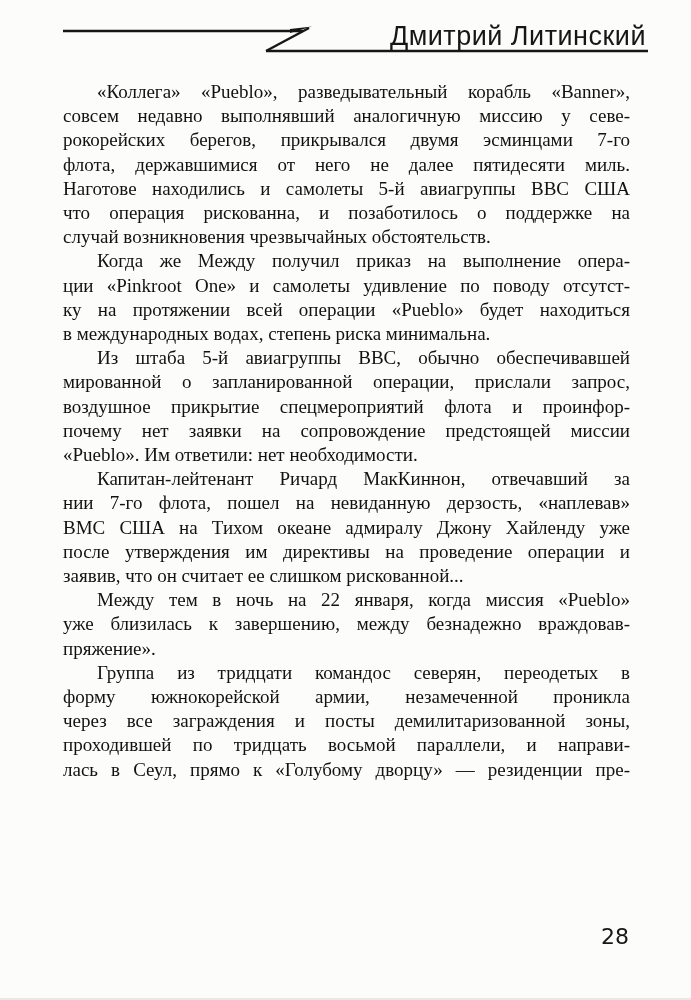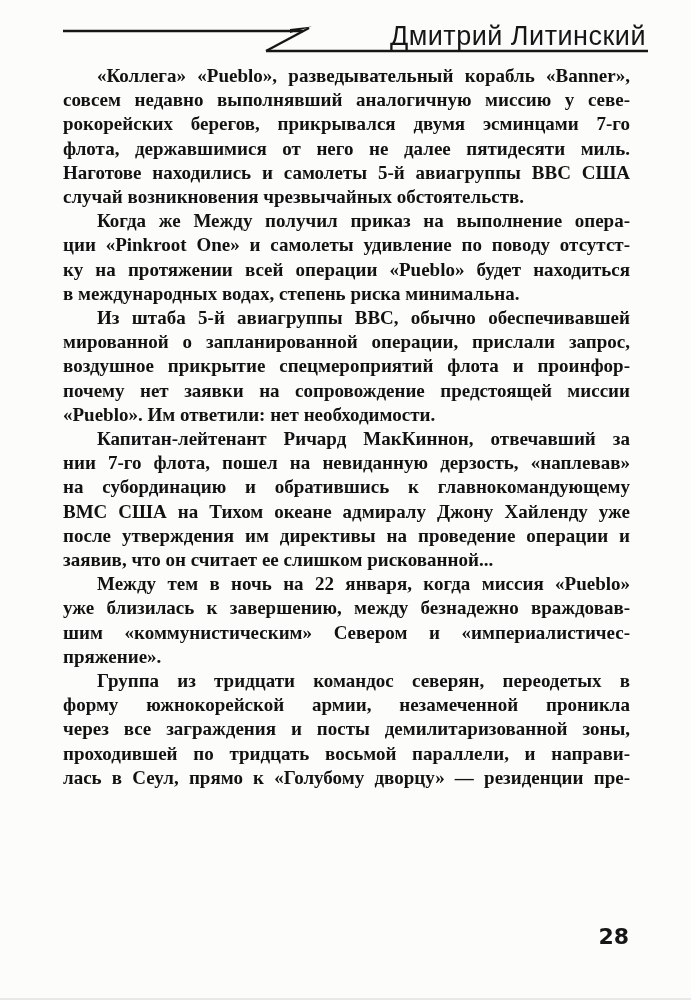--- a/index.html
+++ b/index.html
@@ -30,44 +30,44 @@
     font-size:27px;
     font-weight:normal;
     letter-spacing:0.5px;
     color:#161616;
     white-space:nowrap;
   }
   
   .text-block{
     position:absolute;
     left:63px;
-    top:64px;
+    top:80px;
     width:567px;
     font-size:19px;
-    font-weight:bold;
+    font-weight:normal;
     line-height:24.2px;
     color:#121212;
   }
   .para{margin:0;padding:0;}
   .line{
     text-align:justify;
     text-align-last:justify;
     white-space:normal;
     overflow:hidden;
   }
   .line.first{text-indent:34px;}
   .line.lastleft{text-align-last:left;}
   
   .page-number{
     position:absolute;
     top:924px;
     right:62px;
     font-family:"DejaVu Sans","Liberation Sans",sans-serif;
     font-size:22px;
-    font-weight:bold;
+    font-weight:normal;
     color:#161616;
   }
 </style>
 </head>
 <body>
 
 <div class="page">
 
   <svg class="header-rule" viewBox="0 0 691 70" xmlns="http://www.w3.org/2000/svg" aria-hidden="true">
     <line x1="63" y1="31" x2="303" y2="31" stroke="#161616" stroke-width="2.6"></line>
@@ -78,47 +78,46 @@
 
   <div class="author">Дмитрий Литинский</div>
 
   <main class="text-block">
       <div class="para">
         <div class="line first">«Коллега» «Pueblo», разведывательный корабль «Banner»,</div>
         <div class="line">совсем недавно выполнявший аналогичную миссию у севе-</div>
         <div class="line">рокорейских берегов, прикрывался двумя эсминцами 7-го</div>
         <div class="line">флота, державшимися от него не далее пятидесяти миль.</div>
         <div class="line">Наготове находились и самолеты 5-й авиагруппы ВВС США</div>
+        <div class="line">что операция рискованна, и позаботилось о поддержке на</div>
         <div class="line lastleft">случай возникновения чрезвычайных обстоятельств.</div>
       </div>
       <div class="para">
         <div class="line first">Когда же Между получил приказ на выполнение опера-</div>
         <div class="line">ции «Pinkroot One» и самолеты удивление по поводу отсутст-</div>
         <div class="line">ку на протяжении всей операции «Pueblo» будет находиться</div>
         <div class="line lastleft">в международных водах, степень риска минимальна.</div>
       </div>
       <div class="para">
         <div class="line first">Из штаба 5-й авиагруппы ВВС, обычно обеспечивавшей</div>
         <div class="line">мированной о запланированной операции, прислали запрос,</div>
         <div class="line">воздушное прикрытие спецмероприятий флота и проинфор-</div>
         <div class="line">почему нет заявки на сопровождение предстоящей миссии</div>
         <div class="line lastleft">«Pueblo». Им ответили: нет необходимости.</div>
       </div>
       <div class="para">
         <div class="line first">Капитан-лейтенант Ричард МакКиннон, отвечавший за</div>
         <div class="line">нии 7-го флота, пошел на невиданную дерзость, «наплевав»</div>
-        <div class="line">на субординацию и обратившись к главнокомандующему</div>
         <div class="line">ВМС США на Тихом океане адмиралу Джону Хайленду уже</div>
         <div class="line">после утверждения им директивы на проведение операции и</div>
         <div class="line lastleft">заявив, что он считает ее слишком рискованной...</div>
       </div>
       <div class="para">
         <div class="line first">Между тем в ночь на 22 января, когда миссия «Pueblo»</div>
         <div class="line">уже близилась к завершению, между безнадежно враждовав-</div>
-        <div class="line">шим «коммунистическим» Севером и «империалистичес-</div>
         <div class="line lastleft">пряжение».</div>
       </div>
       <div class="para">
         <div class="line first">Группа из тридцати командос северян, переодетых в</div>
         <div class="line">форму южнокорейской армии, незамеченной проникла</div>
         <div class="line">через все заграждения и посты демилитаризованной зоны,</div>
         <div class="line">проходившей по тридцать восьмой параллели, и направи-</div>
         <div class="line">лась в Сеул, прямо к «Голубому дворцу» — резиденции пре-</div>
       </div>
     </main>

